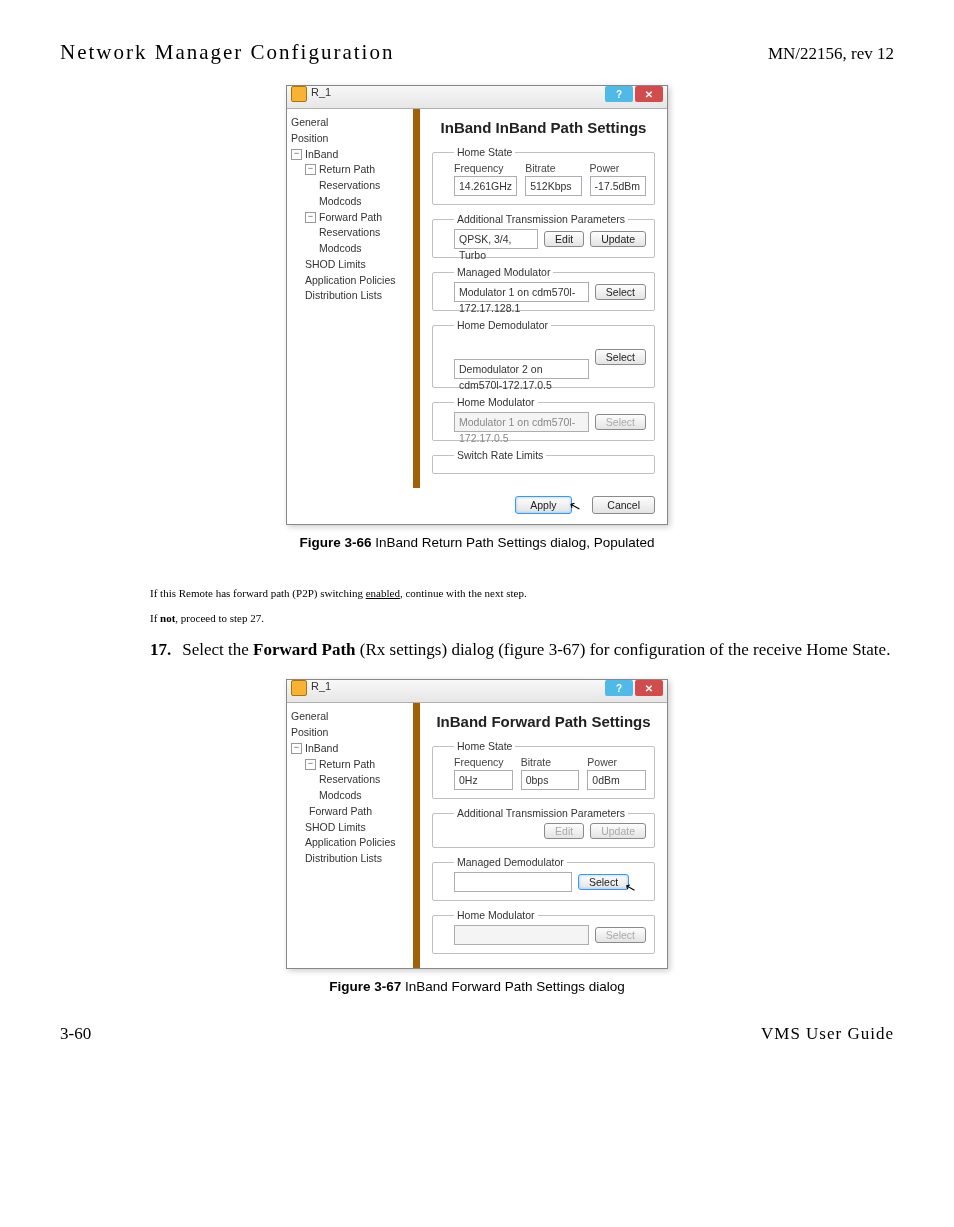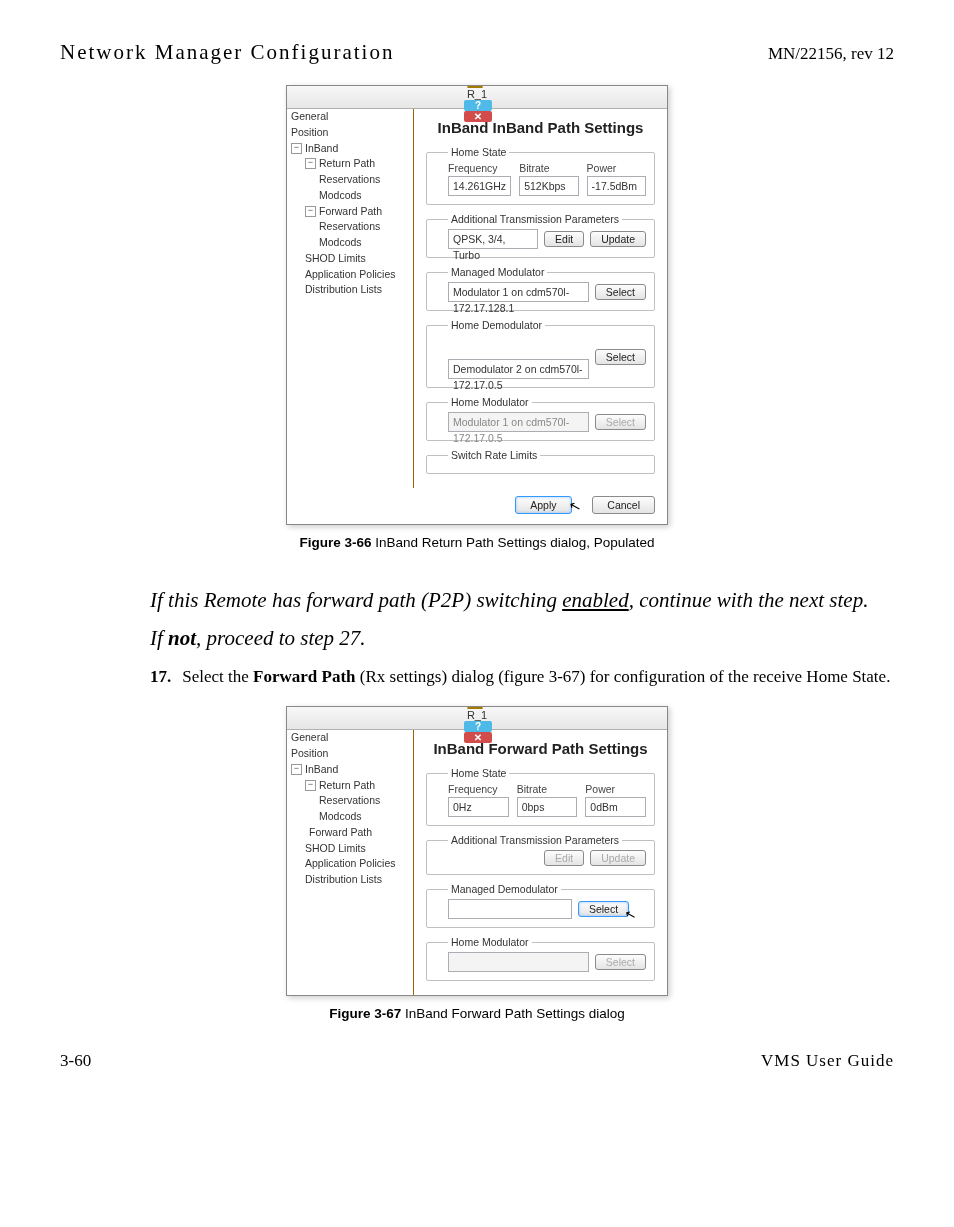--- a/index.html
+++ b/index.html
@@ -32,24 +32,22 @@
   font-family: "Segoe UI", Tahoma, sans-serif;
   font-size: 11px;
   color: #333;
   box-shadow: 2px 2px 6px rgba(0,0,0,0.2);
 }
 .title-bar {
   background: linear-gradient(to bottom, #f8f8f8, #e6e6e6);
   border-bottom: 1px solid #b0b0b0;
   height: 22px;
   display: flex;
-  align-items: center;
   padding: 0 4px;
   font-size: 11px;
-  flex-direction: column;
 }
 .title-bar .icon {
   width: 14px;
   height: 14px;
   background: #f9b233;
   border: 1px solid #a67900;
   border-radius: 2px;
   margin-right: 4px;
   display: inline-block;
 }
@@ -72,22 +70,22 @@
   background: #4fb9e8;
 }
 .win-btn.close {
   background: #d34c4c;
 }
 .dialog-body {
   display: flex;
 }
 .tree {
   width: 118px;
-  border-right: 1px solid #a16207;
-  padding: 0 4px 6px 4px;
+  border-right: 7px solid #a16207;
+  padding: 6px 4px 6px 4px;
   font-size: 10.5px;
   line-height: 1.5;
 }
 .tree ul {
   list-style: none;
   padding: 0;
   margin: 0;
 }
 .tree li {
   white-space: nowrap;
@@ -190,24 +188,23 @@
 .caption {
   font-family: Arial, sans-serif;
   font-size: 13.5px;
   text-align: center;
   margin: 10px 0 36px 0;
 }
 .caption b {
   font-weight: bold;
 }
 .body-text {
-  font-size: 21px;
+  font-size: 11px;
   line-height: 1.35;
   margin: 10px 0 8px 90px;
-  font-style: italic;
 }
 .body-text a {
   text-decoration: underline;
   color: #000;
 }
 .step {
   font-size: 17px;
   line-height: 1.4;
   margin: 12px 0 18px 90px;
 }

